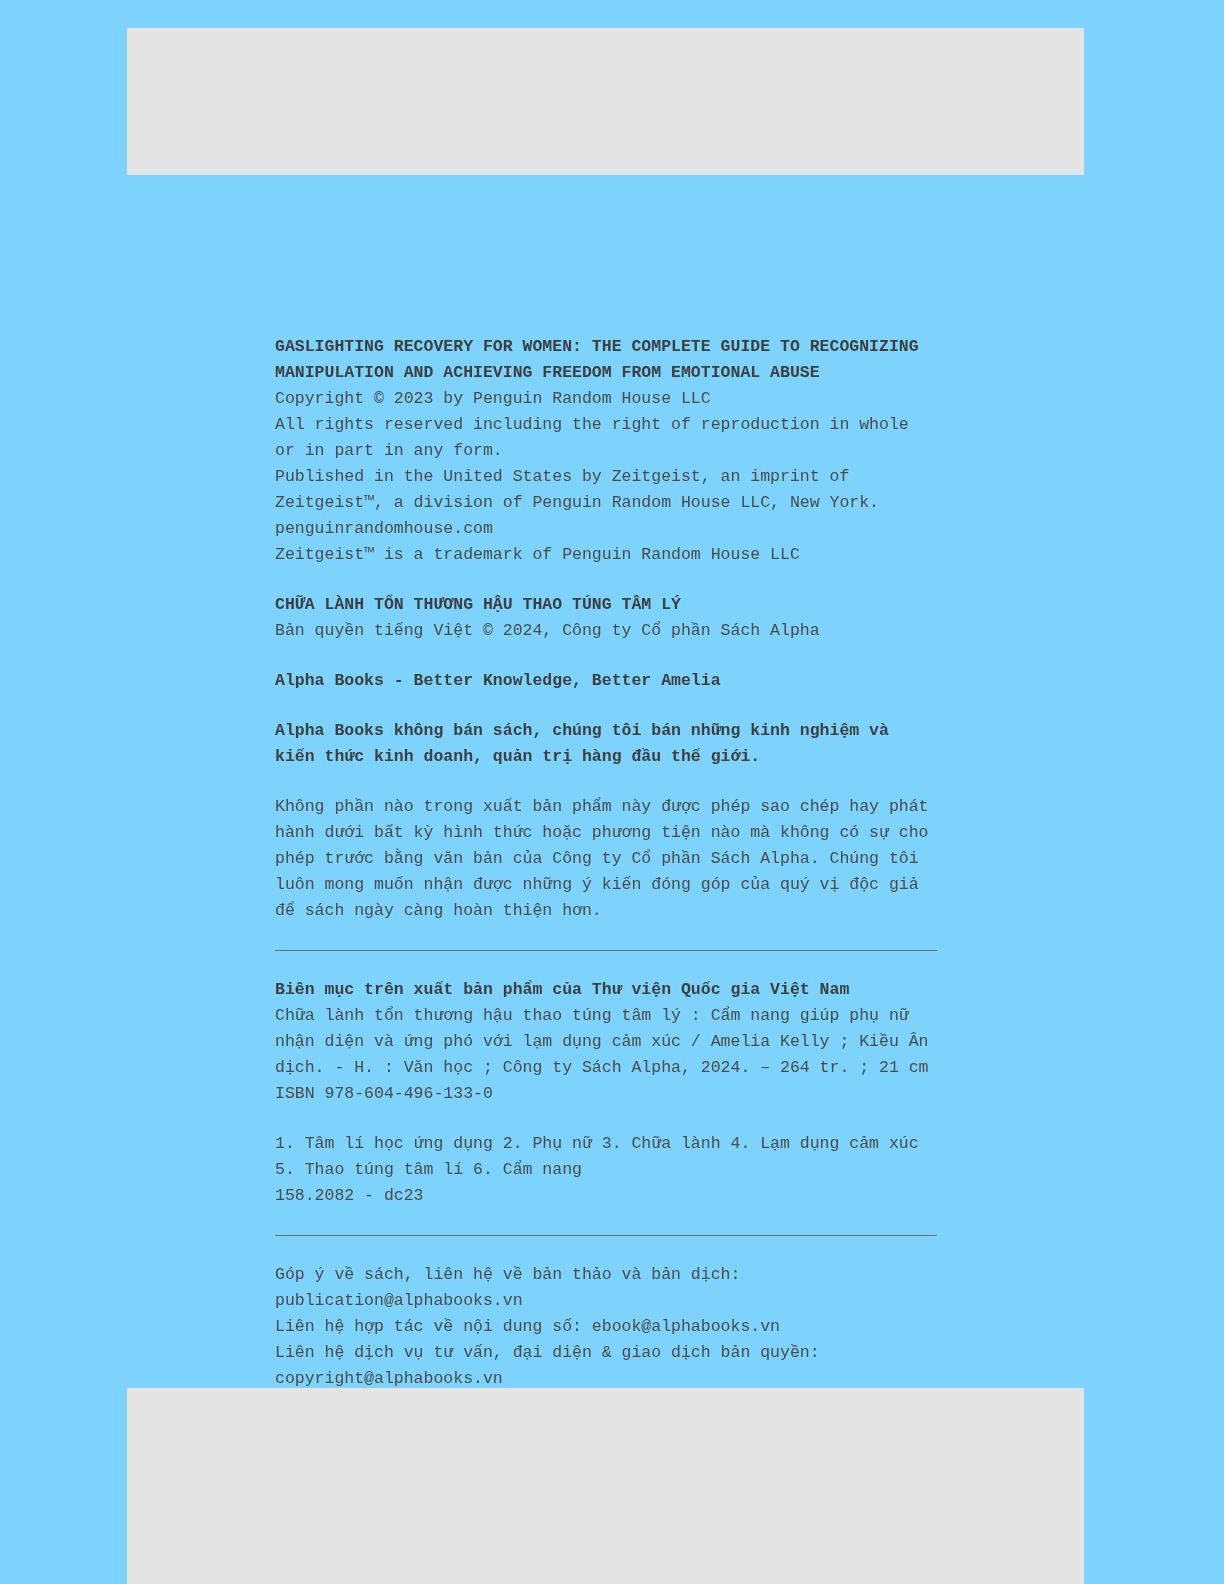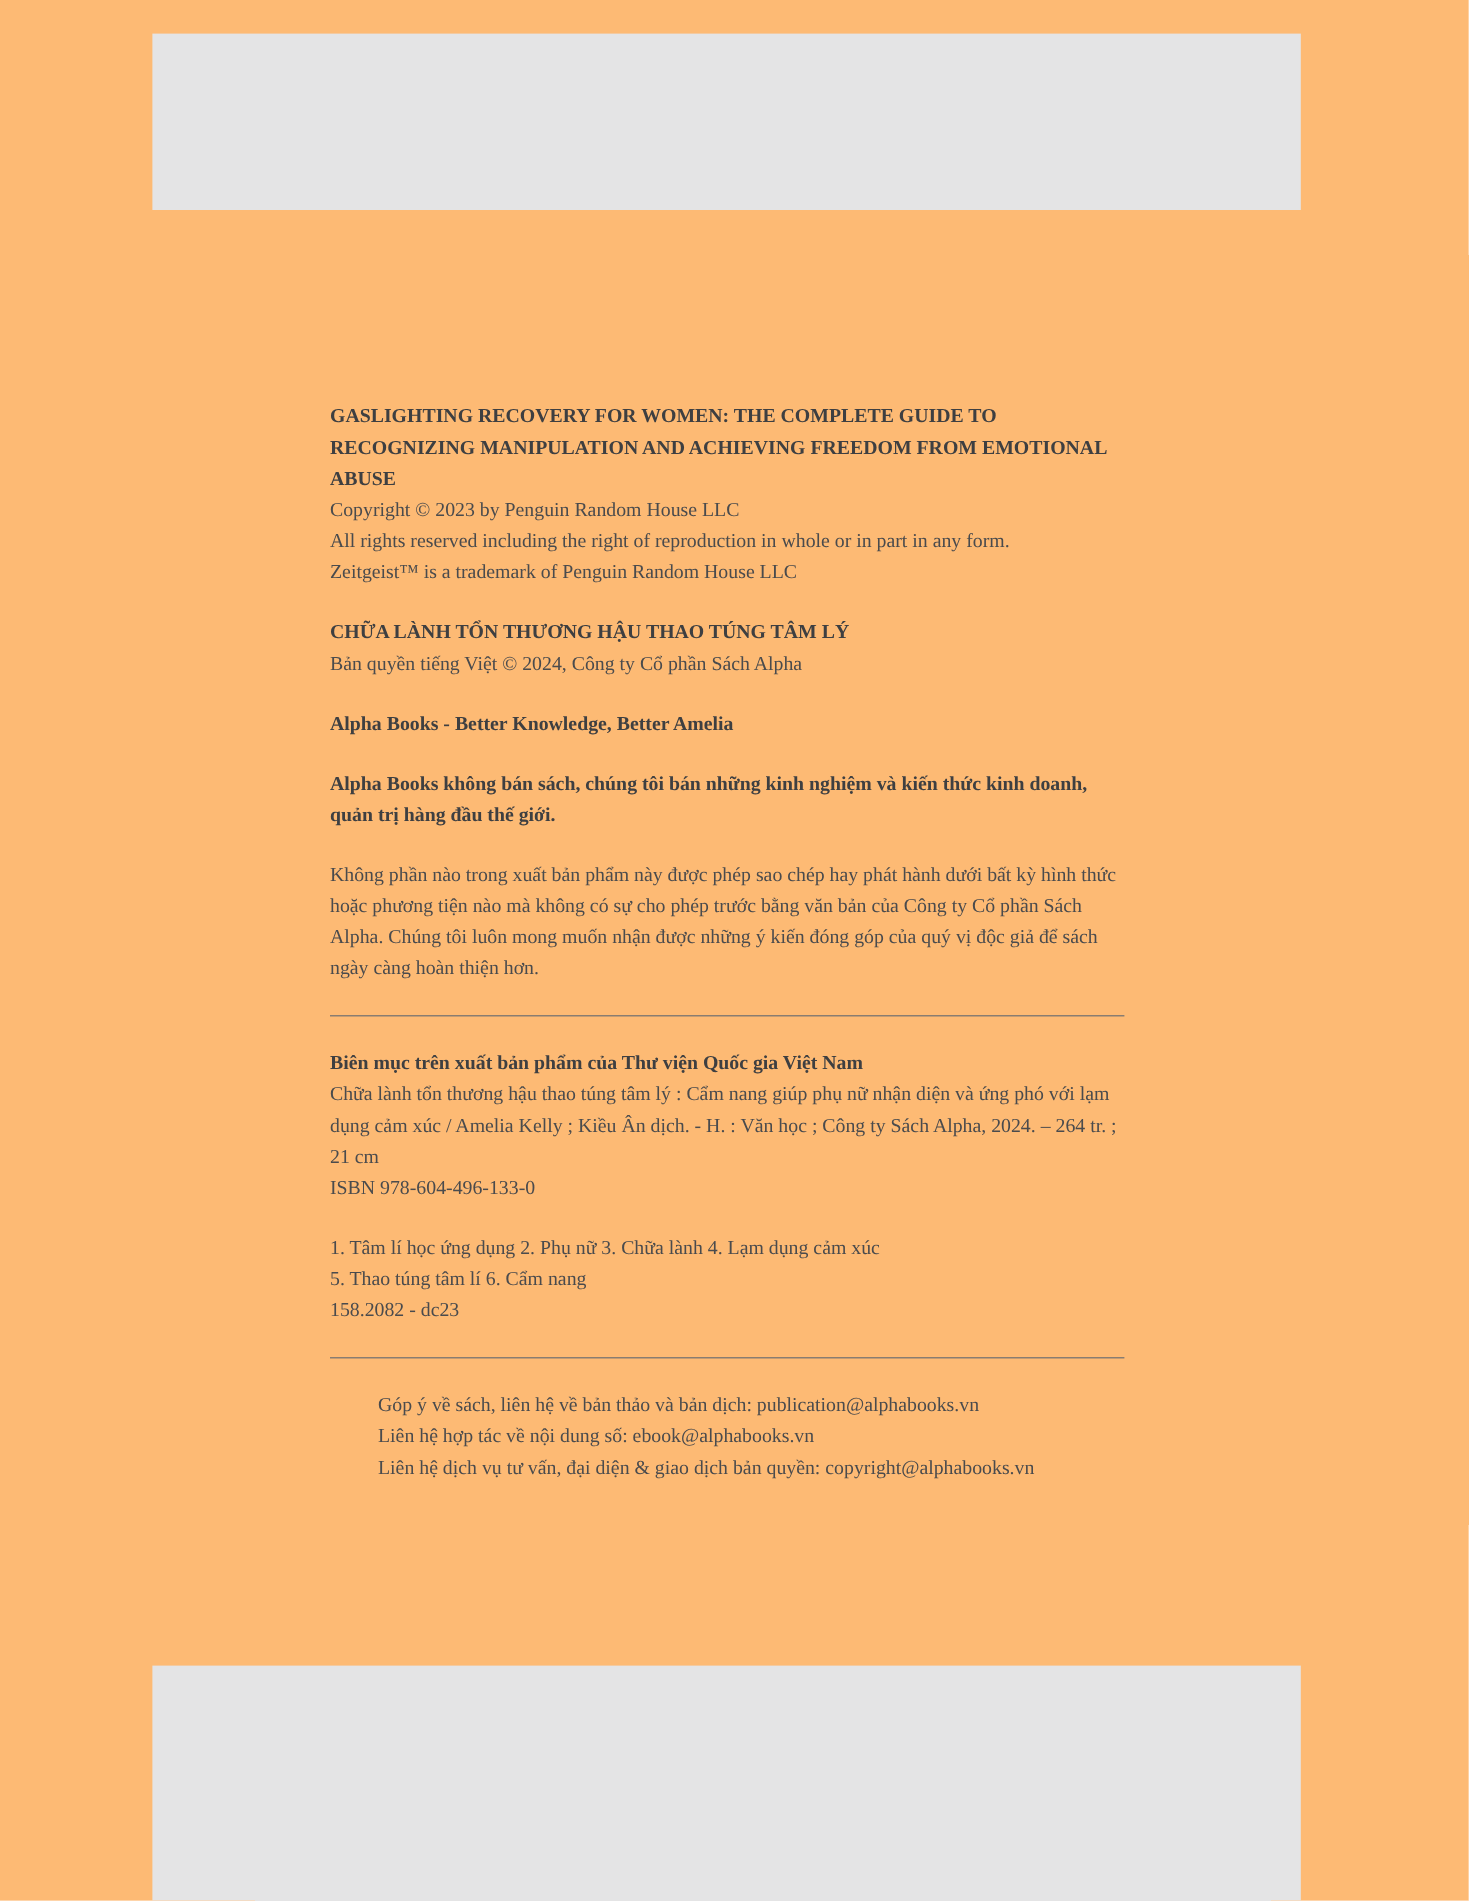--- a/index.html
+++ b/index.html
@@ -4,22 +4,22 @@
 <style>
   html, body {
     margin: 0;
     padding: 0;
     background: #ffffff;
   }
   .page {
     position: relative;
     width: 1224px;
     height: 1584px;
-    background: #fdba74;
-    font-family: Liberation Serif, serif;
+    background: #7dd3fc;
+    font-family: Liberation Mono, monospace;
     color: #424345;
     overflow: hidden;
   }
   .gray-block {
     position: absolute;
     left: 127px;
     width: 957px;
     background: #e4e4e5;
   }
   .gray-block.top { top: 28px; height: 147px; }
@@ -28,21 +28,21 @@
   .content {
     position: absolute;
     left: 275px;
     top: 334px;
     width: 662px;
     font-size: 16.5px;
     line-height: 26px;
     color: #4a4b4d;
   }
   .blk { margin: 0 0 24px 0; }
-  .blk:last-child { margin-bottom: 0; margin-left: 40px; }
+  .blk:last-child { margin-bottom: 0; }
   .b { font-weight: bold; color: #3e3f41; }
   .line { margin: 0; }
   .rule {
     border: none;
     border-top: 1.5px solid #6d6e71;
     margin: 26px 0 26px 0;
     width: 100%;
   }
 </style>
 </head>
@@ -51,20 +51,21 @@
 <div class="page">
 
   <div class="gray-block top"></div>
 
   <div class="content">
 
     <div class="blk">
       <div class="line b">GASLIGHTING RECOVERY FOR WOMEN: THE COMPLETE GUIDE TO RECOGNIZING MANIPULATION AND ACHIEVING FREEDOM FROM EMOTIONAL ABUSE</div>
       <div class="line">Copyright © 2023 by Penguin Random House LLC</div>
       <div class="line">All rights reserved including the right of reproduction in whole or in part in any form.</div>
+      <div class="line">Published in the United States by Zeitgeist, an imprint of Zeitgeist™, a division of Penguin Random House LLC, New York. penguinrandomhouse.com</div>
       <div class="line">Zeitgeist™ is a trademark of Penguin Random House LLC</div>
     </div>
 
     <div class="blk">
       <div class="line b">CHỮA LÀNH TỔN THƯƠNG HẬU THAO TÚNG TÂM LÝ</div>
       <div class="line">Bản quyền tiếng Việt © 2024, Công ty Cổ phần Sách Alpha</div>
     </div>
 
     <div class="blk">
       <div class="line b">Alpha Books - Better Knowledge, Better Amelia</div>

